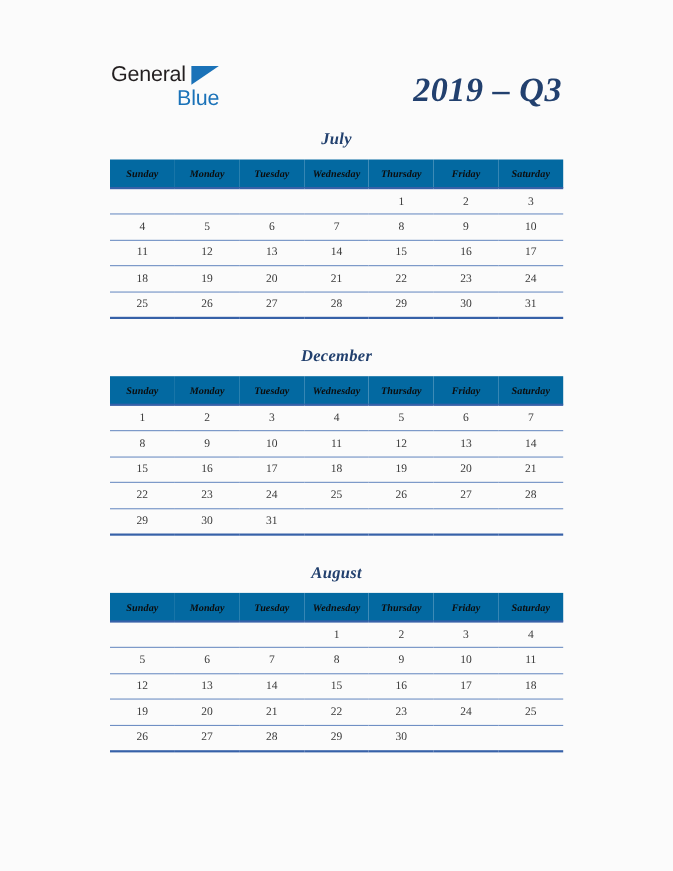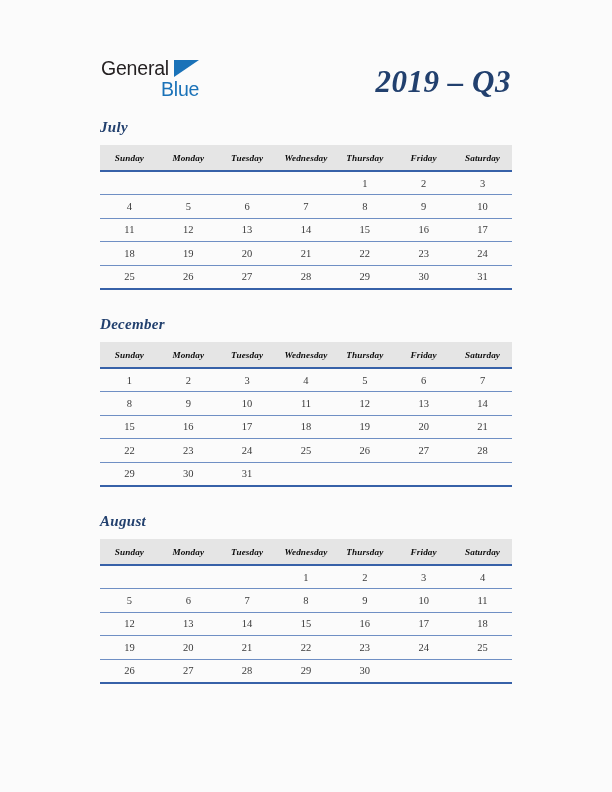--- a/index.html
+++ b/index.html
@@ -92,20 +92,21 @@
   .month-block {
     position: absolute;
     left: 100px;
     width: 412px;
   }
   #month-0 { top: 120px; }
   #month-1 { top: 317px; }
   #month-2 { top: 514px; }
 
   .month-name {
+    text-align: center;
     font-family: "Liberation Serif", "DejaVu Serif", serif;
     font-style: italic;
     font-weight: 700;
     font-size: 15px;
     color: #22406e;
     line-height: 1;
     padding-bottom: 10px;
     letter-spacing: 0.3px;
   }
 
@@ -115,21 +116,21 @@
     table-layout: fixed;
   }
   table.cal th,
   table.cal td {
     width: 58.857px;
     text-align: center;
     vertical-align: middle;
   }
 
   table.cal thead tr {
-    background: #e5e5e5;
+    background: #0369a1;
   }
   table.cal th {
     height: 25px;
     font-family: "Liberation Serif", "DejaVu Serif", serif;
     font-style: italic;
     font-weight: 700;
     font-size: 9.2px;
     color: #0c0c0c;
     letter-spacing: 0.1px;
     border-bottom: 2px solid #3761a8;

